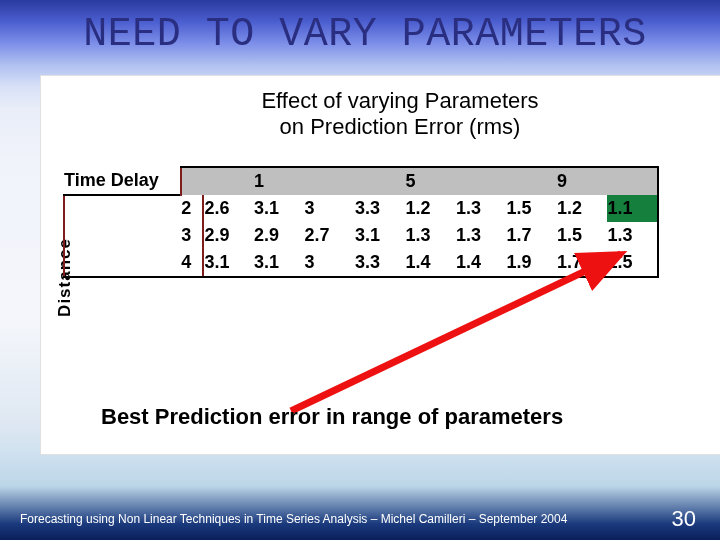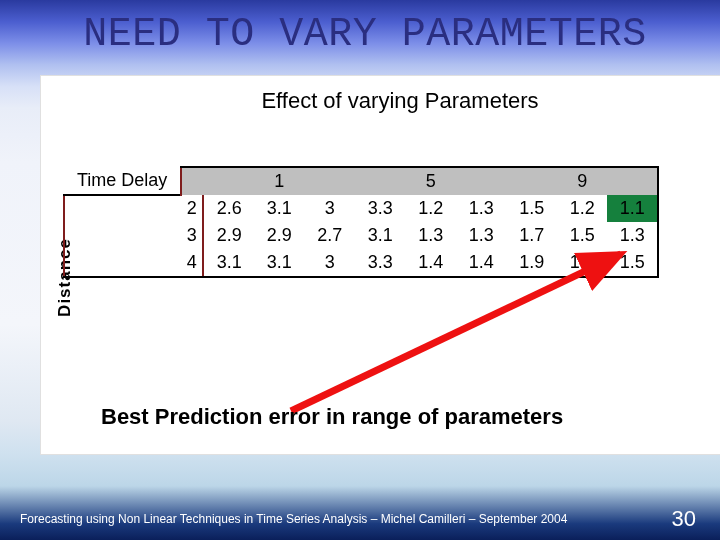--- a/index.html
+++ b/index.html
@@ -21,21 +21,21 @@
     background: #ffffff; border: 1px solid #e0e0e0;
   }
   .chart-title {
     position: absolute; top: 12px; left: 0; width: 100%; text-align: center;
     font-size: 22px; line-height: 26px; font-weight: 400; color: #000;
   }
   .tbl {
     position: absolute; top: 90px; left: 22px; width: 596px;
     border-collapse: collapse; font-size: 18px; color: #000;
   }
-  .tbl td, .tbl th { padding: 3px 0; text-align: center; font-weight: 400; }
+  .tbl td, .tbl th { padding: 3px 0; text-align: left; font-weight: 700; }
   .lh { text-align: left; padding-left: 2px; }
   .bt { border-top: 2px solid #000; }
   .bb { border-bottom: 2px solid #000; }
   .bl { border-left: 2px solid #7f1d1d; }
   .br { border-right: 2px solid #000; }
   .hl { background: #15803d; }
   .shade { background: #bfbfbf; }
   .dist-label {
     position: absolute; left: 14px; top: 162px; font-size: 17px; font-weight: 700;
     writing-mode: vertical-rl; transform: rotate(180deg); letter-spacing: 1px;
@@ -56,20 +56,21 @@
 <body>
 
 <div class="slide">
 
   <div class="title">NEED TO VARY PARAMETERS</div>
 
   <div class="panel">
 
     <div class="chart-title">
       <span>Effect of varying Parameters</span><br>
+      <span>on Prediction Error (rms)</span>
     </div>
 
     <div class="dist-label">Distance</div>
 
     <table class="tbl">
       <colgroup>
         <col style="width:116px">
           <col style="width:22px">
         <col style="width:50px">
           <col style="width:50px">

